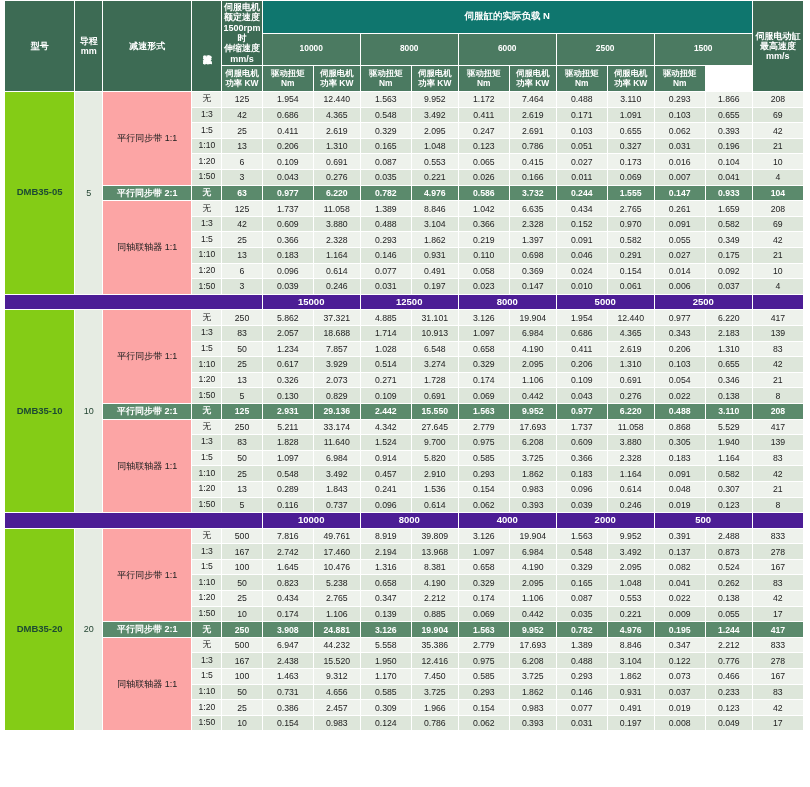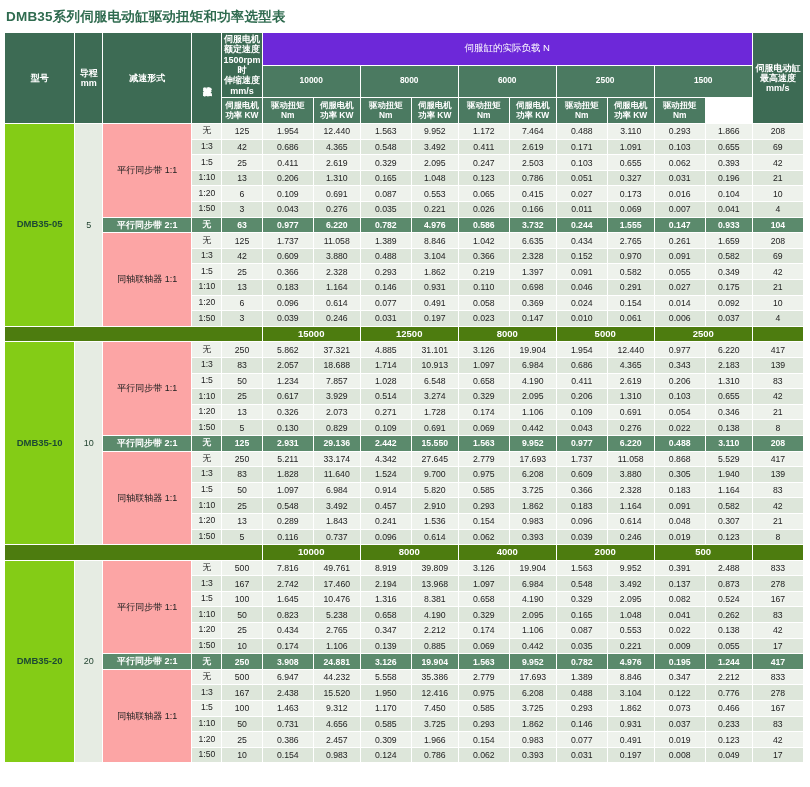--- a/index.html
+++ b/index.html
@@ -4,38 +4,37 @@
 <style>
   html,body{margin:0;padding:0;background:#ffffff;}
   body{width:810px;height:787px;font-family:"Liberation Sans","DejaVu Sans",sans-serif;}
   .page{position:relative;width:810px;height:787px;overflow:hidden;}
   .title{font-size:13.5px;color:#2f6b4f;font-weight:bold;padding:8px 0 6px 6px;letter-spacing:0.2px;}
   table{border-collapse:collapse;table-layout:fixed;width:800px;margin:0 4px;}
   td,th{border:1px solid #ffffff;font-size:8.6px;text-align:center;vertical-align:middle;padding:0;line-height:1.15;color:#222;}
   
   .hdr{background:#3d6b54;color:#ffffff;font-weight:bold;font-size:9px;}
   .hdr-sub{background:#4b7a61;color:#ffffff;font-weight:bold;font-size:8.4px;}
-  .hdr-top{background:#6d28d9;color:#fff;font-weight:normal;font-size:9.5px;}
-  .band{background:#4d7c0f;color:#ffffff;font-weight:bold;font-size:9.5px;}
+  .hdr-top{background:#0f766e;color:#fff;font-weight:bold;font-size:9.5px;}
+  .band{background:#4c1d95;color:#ffffff;font-weight:bold;font-size:9.5px;}
   
   .lt{background:#eef2ec;}
   .dk{background:#dde6da;}
   .grp{background:#84cc16;font-weight:bold;font-size:9.5px;color:#1d4a33;}
   .grp2{background:#e6ece3;font-size:9px;color:#1d3f2c;}
   .mode{background:#fca5a5;font-size:9px;color:#222;}
   .hl{background:#5b8a6c;color:#ffffff;font-weight:bold;}
   tr{height:15.6px;}
   .num{font-size:8.7px;}
   .modecell{font-size:9px;}
 </style>
 </head>
 <body>
 
 <div class="page">
-  <div class="title">DMB35系列伺服电动缸驱动扭矩和功率选型表</div>
   <table>
     <colgroup>
       <col style="width:66px">
       <col style="width:26px">
       <col style="width:84px">
       <col style="width:28px">
       <col style="width:38px">
       <col style="width:48px">
         <col style="width:44px">
       <col style="width:48px">
@@ -164,21 +163,21 @@
           <td class="dk num">69</td>
         </tr>
         <tr>
           <td class="lt">1:5</td>
           <td class="lt num">25</td>
           <td class="lt num">0.411</td>
           <td class="lt num">2.619</td>
           <td class="lt num">0.329</td>
           <td class="lt num">2.095</td>
           <td class="lt num">0.247</td>
-          <td class="lt num">2.503</td>
+          <td class="lt num">2.691</td>
           <td class="lt num">0.103</td>
           <td class="lt num">0.655</td>
           <td class="lt num">0.062</td>
           <td class="lt num">0.393</td>
           <td class="lt num">42</td>
         </tr>
         <tr>
           <td class="dk">1:10</td>
           <td class="dk num">13</td>
           <td class="dk num">0.206</td>

